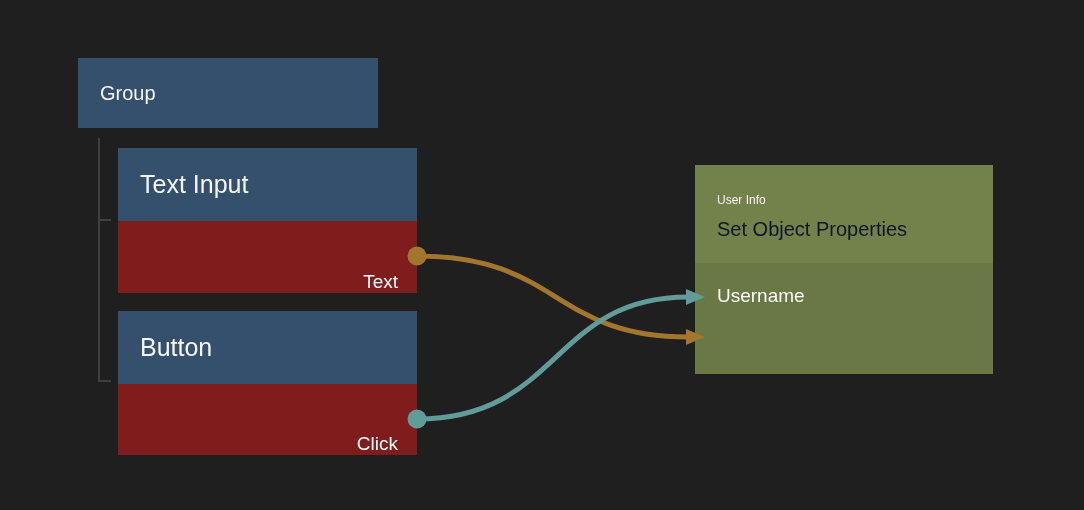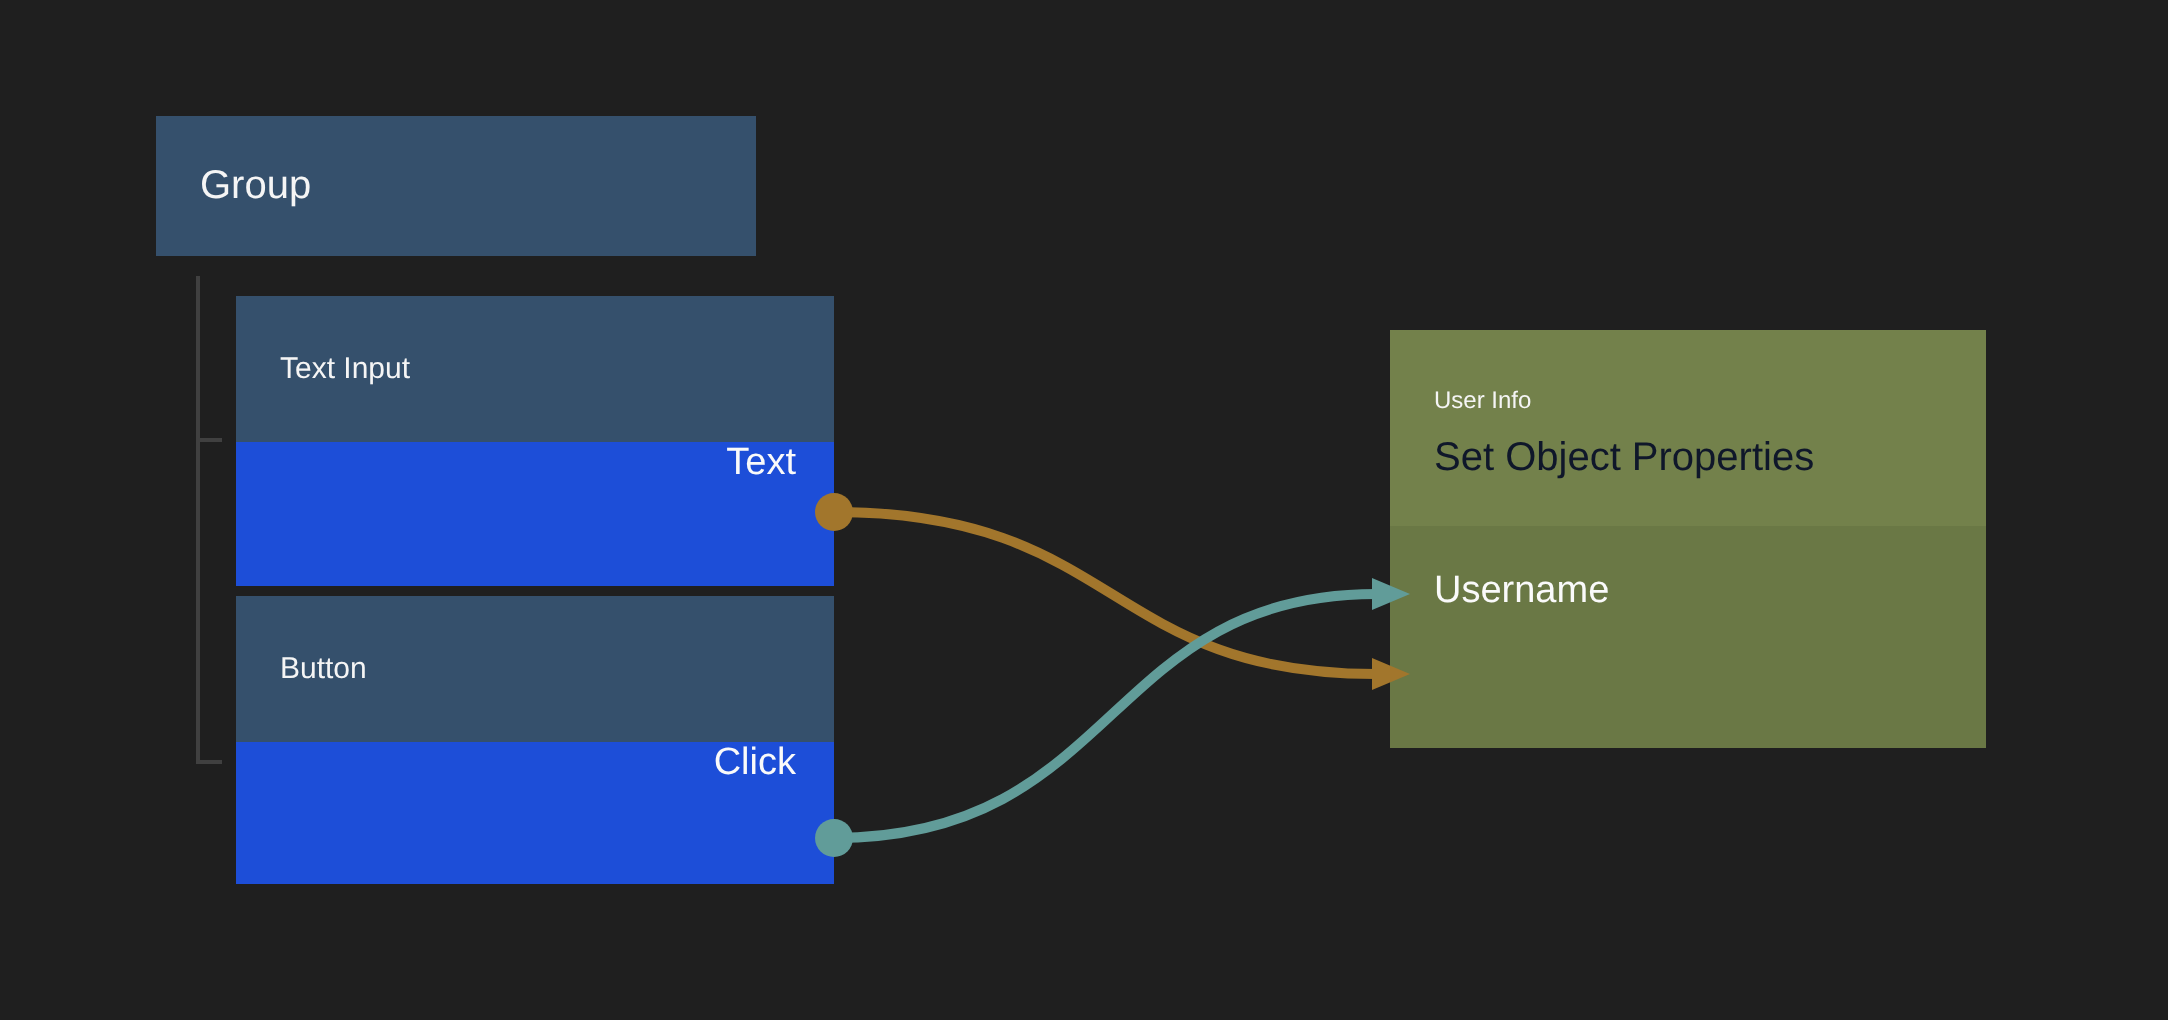--- a/index.html
+++ b/index.html
@@ -33,36 +33,36 @@
     padding-left: 22px;
     color: #f5f5f5;
     font-size: 20px;
   }
   
   .node {
     position: absolute;
     width: 299px;
   }
   .node.text-input { left: 118px; top: 148px; }
-  .node.button     { left: 118px; top: 298px; }
+  .node.button     { left: 118px; top: 311px; }
   .node-header {
     height: 73px;
     background: #35506c;
     box-sizing: border-box;
     display: flex;
     align-items: center;
     padding: 0 22px;
     color: #f5f5f5;
-    font-size: 15px;
+    font-size: 25px;
   }
   .node-body {
-    background: #1d4ed8;
+    background: #7f1d1d;
     display: flex;
     flex-direction: column;
-    justify-content: flex-start;
+    justify-content: flex-end;
   }
   .node.text-input .node-body { height: 72px; }
   .node.button     .node-body { height: 71px; padding-left: 32px; }
   .port-row-out {
     display: flex;
     justify-content: flex-end;
     align-items: center;
     padding-right: 19px;
     color: #fafafa;
     font-size: 19px;

